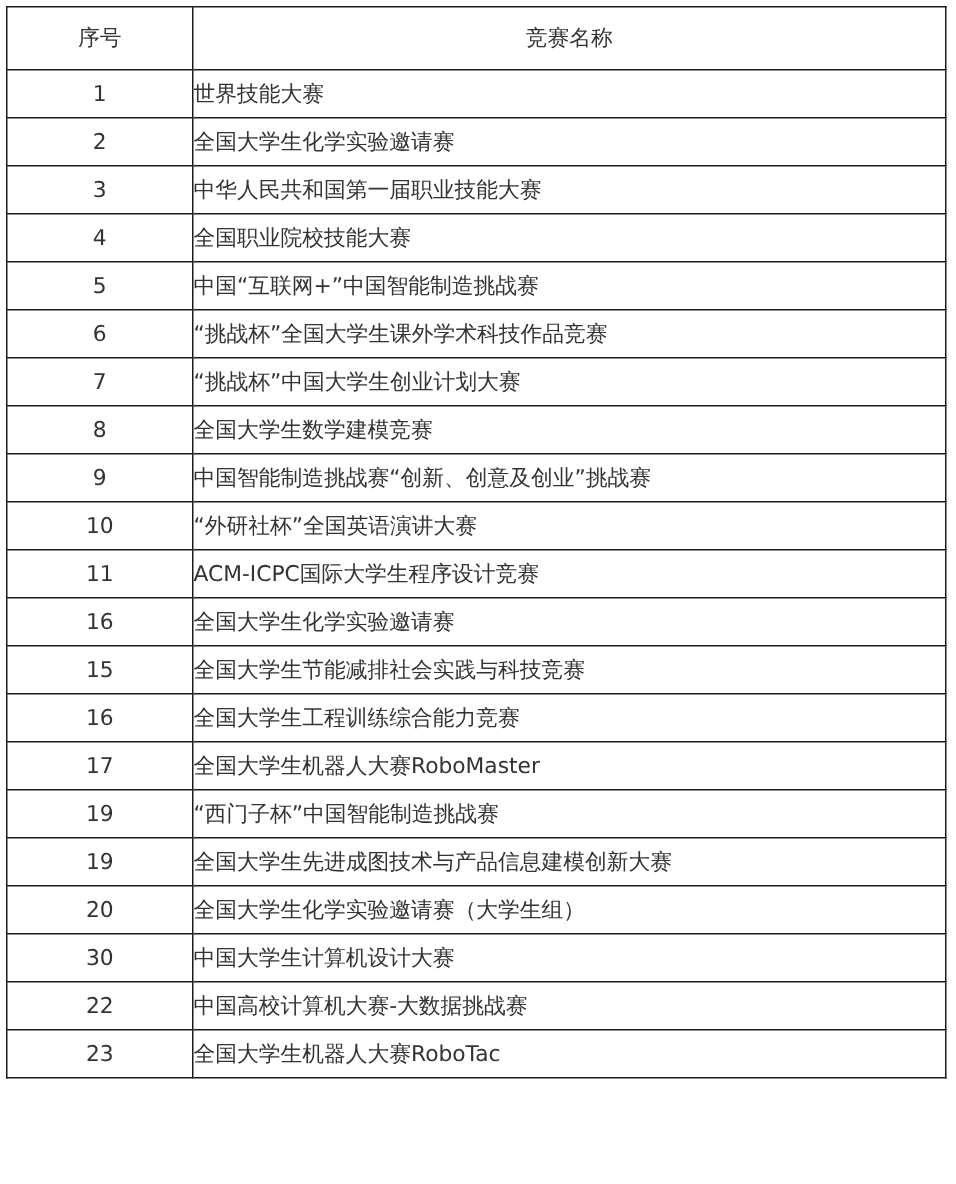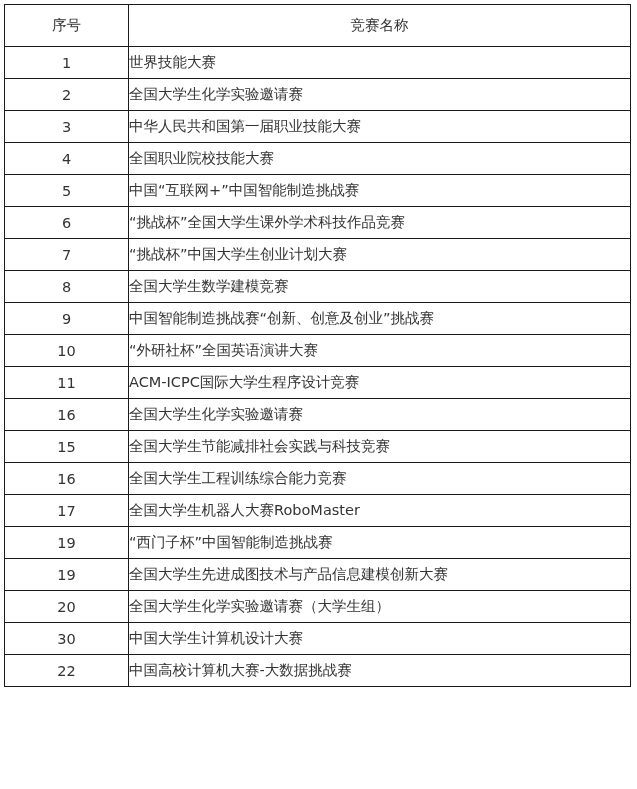--- a/index.html
+++ b/index.html
@@ -103,14 +103,18 @@
         <td class="name">全国大学生化学实验邀请赛（大学生组）</td>
       </tr>
       <tr>
         <td class="num">30</td>
         <td class="name">中国大学生计算机设计大赛</td>
       </tr>
       <tr>
         <td class="num">22</td>
         <td class="name">中国高校计算机大赛-大数据挑战赛</td>
       </tr>
+      <tr>
+        <td class="num">23</td>
+        <td class="name">全国大学生机器人大赛RoboTac</td>
+      </tr>
     </tbody>
 </table>
 
 </body></html>

